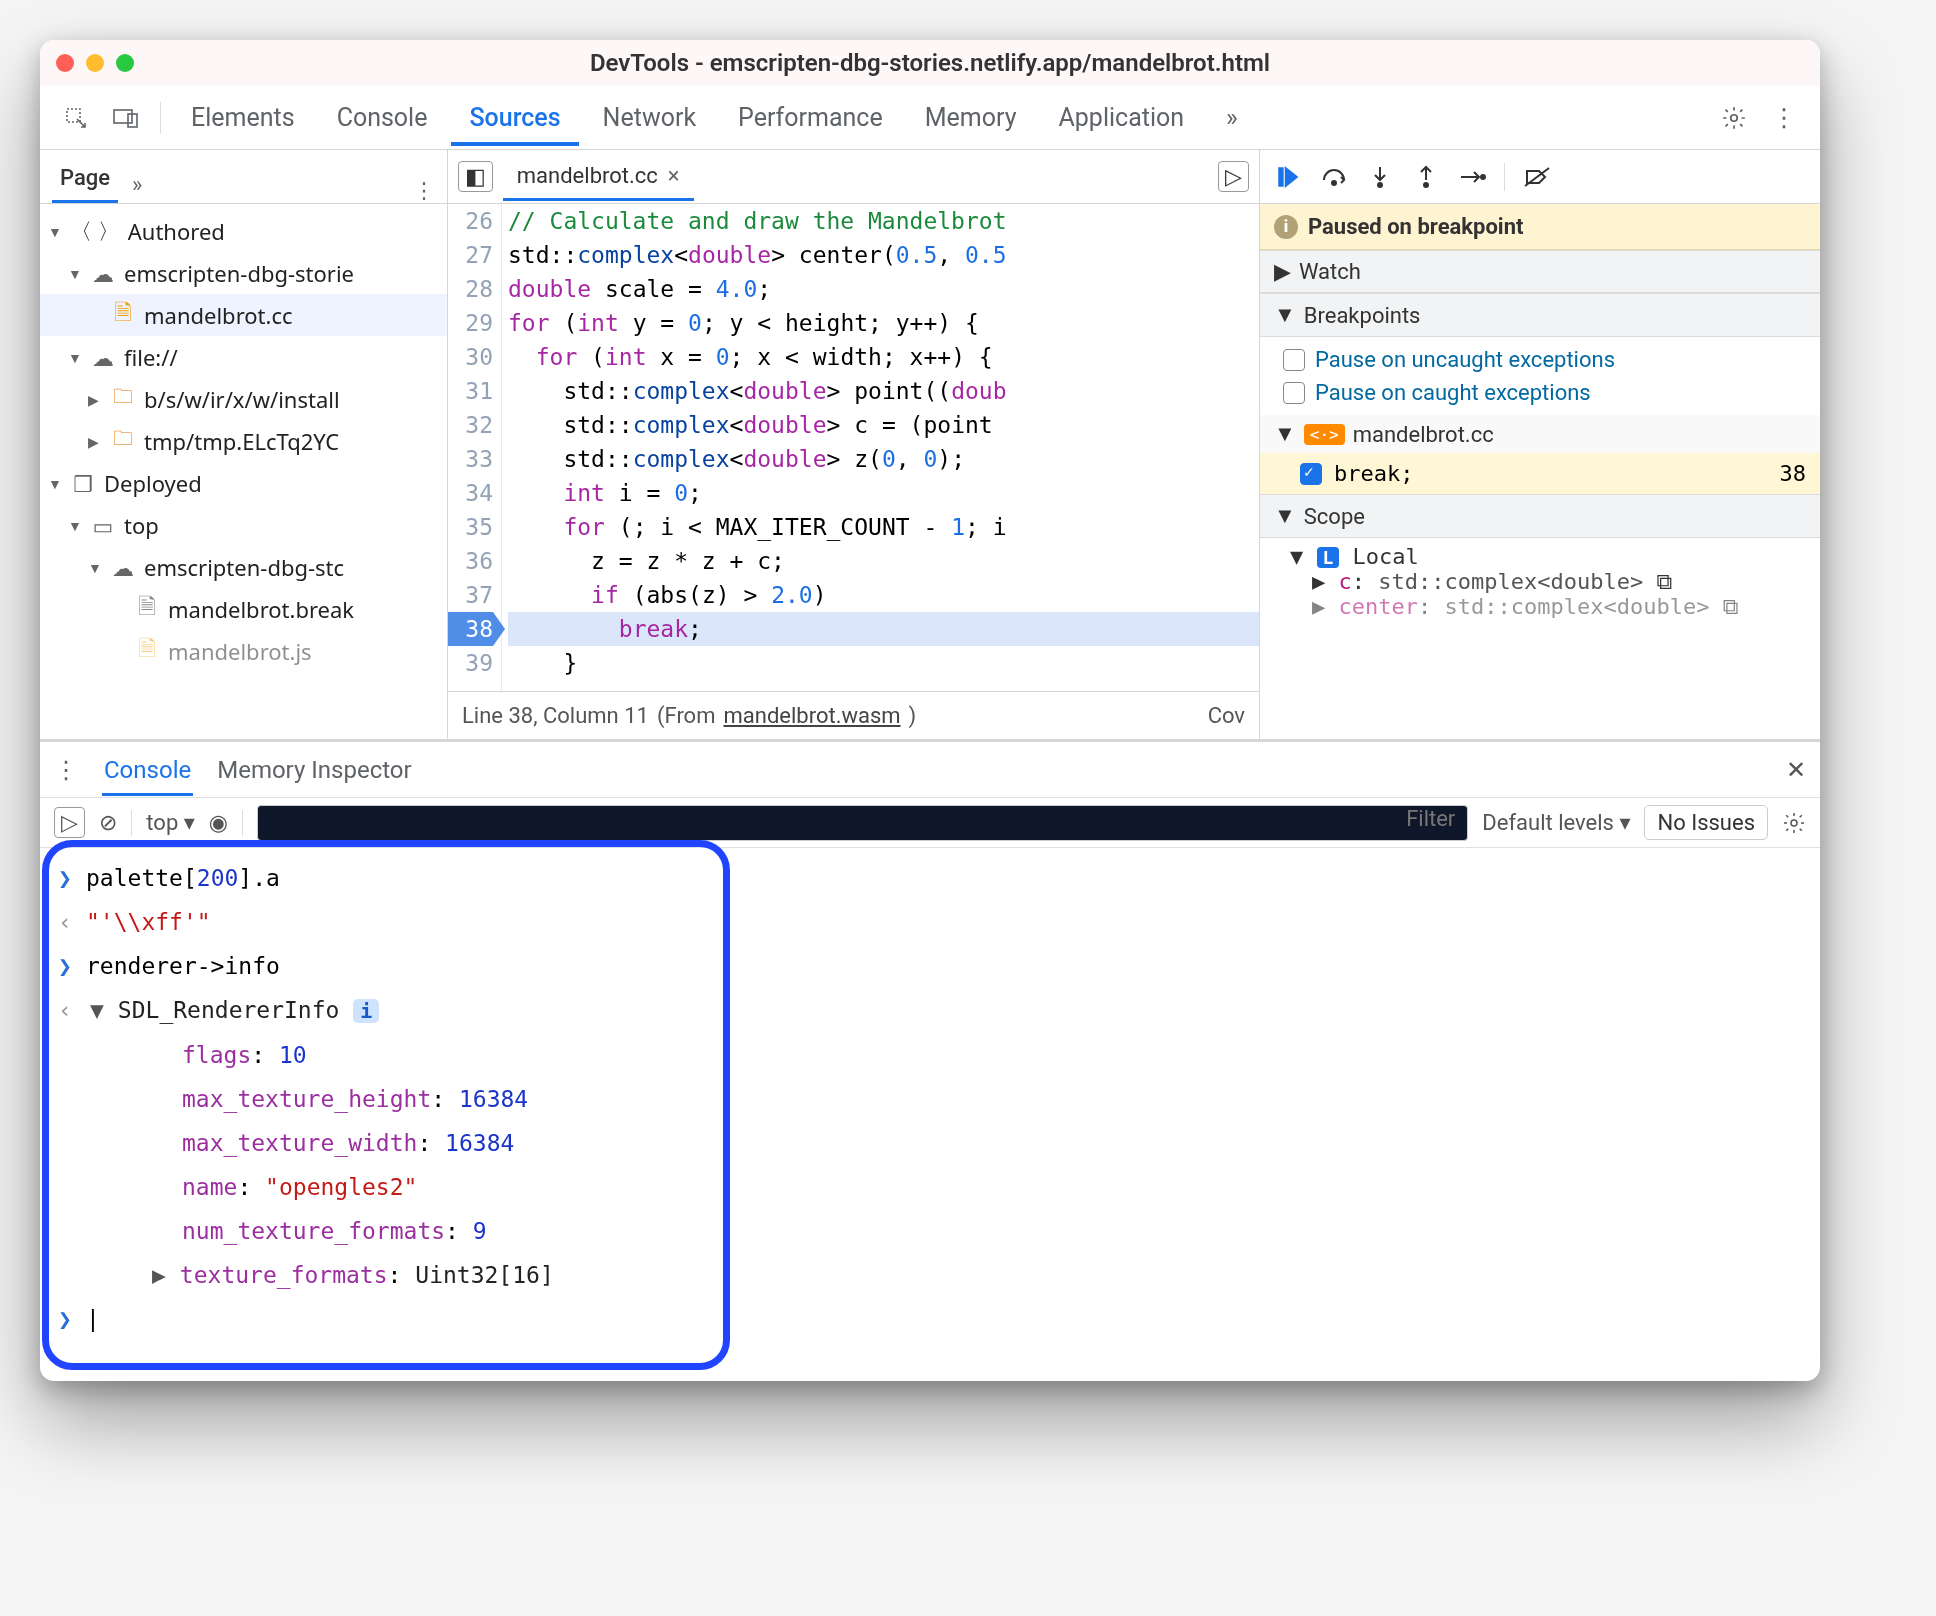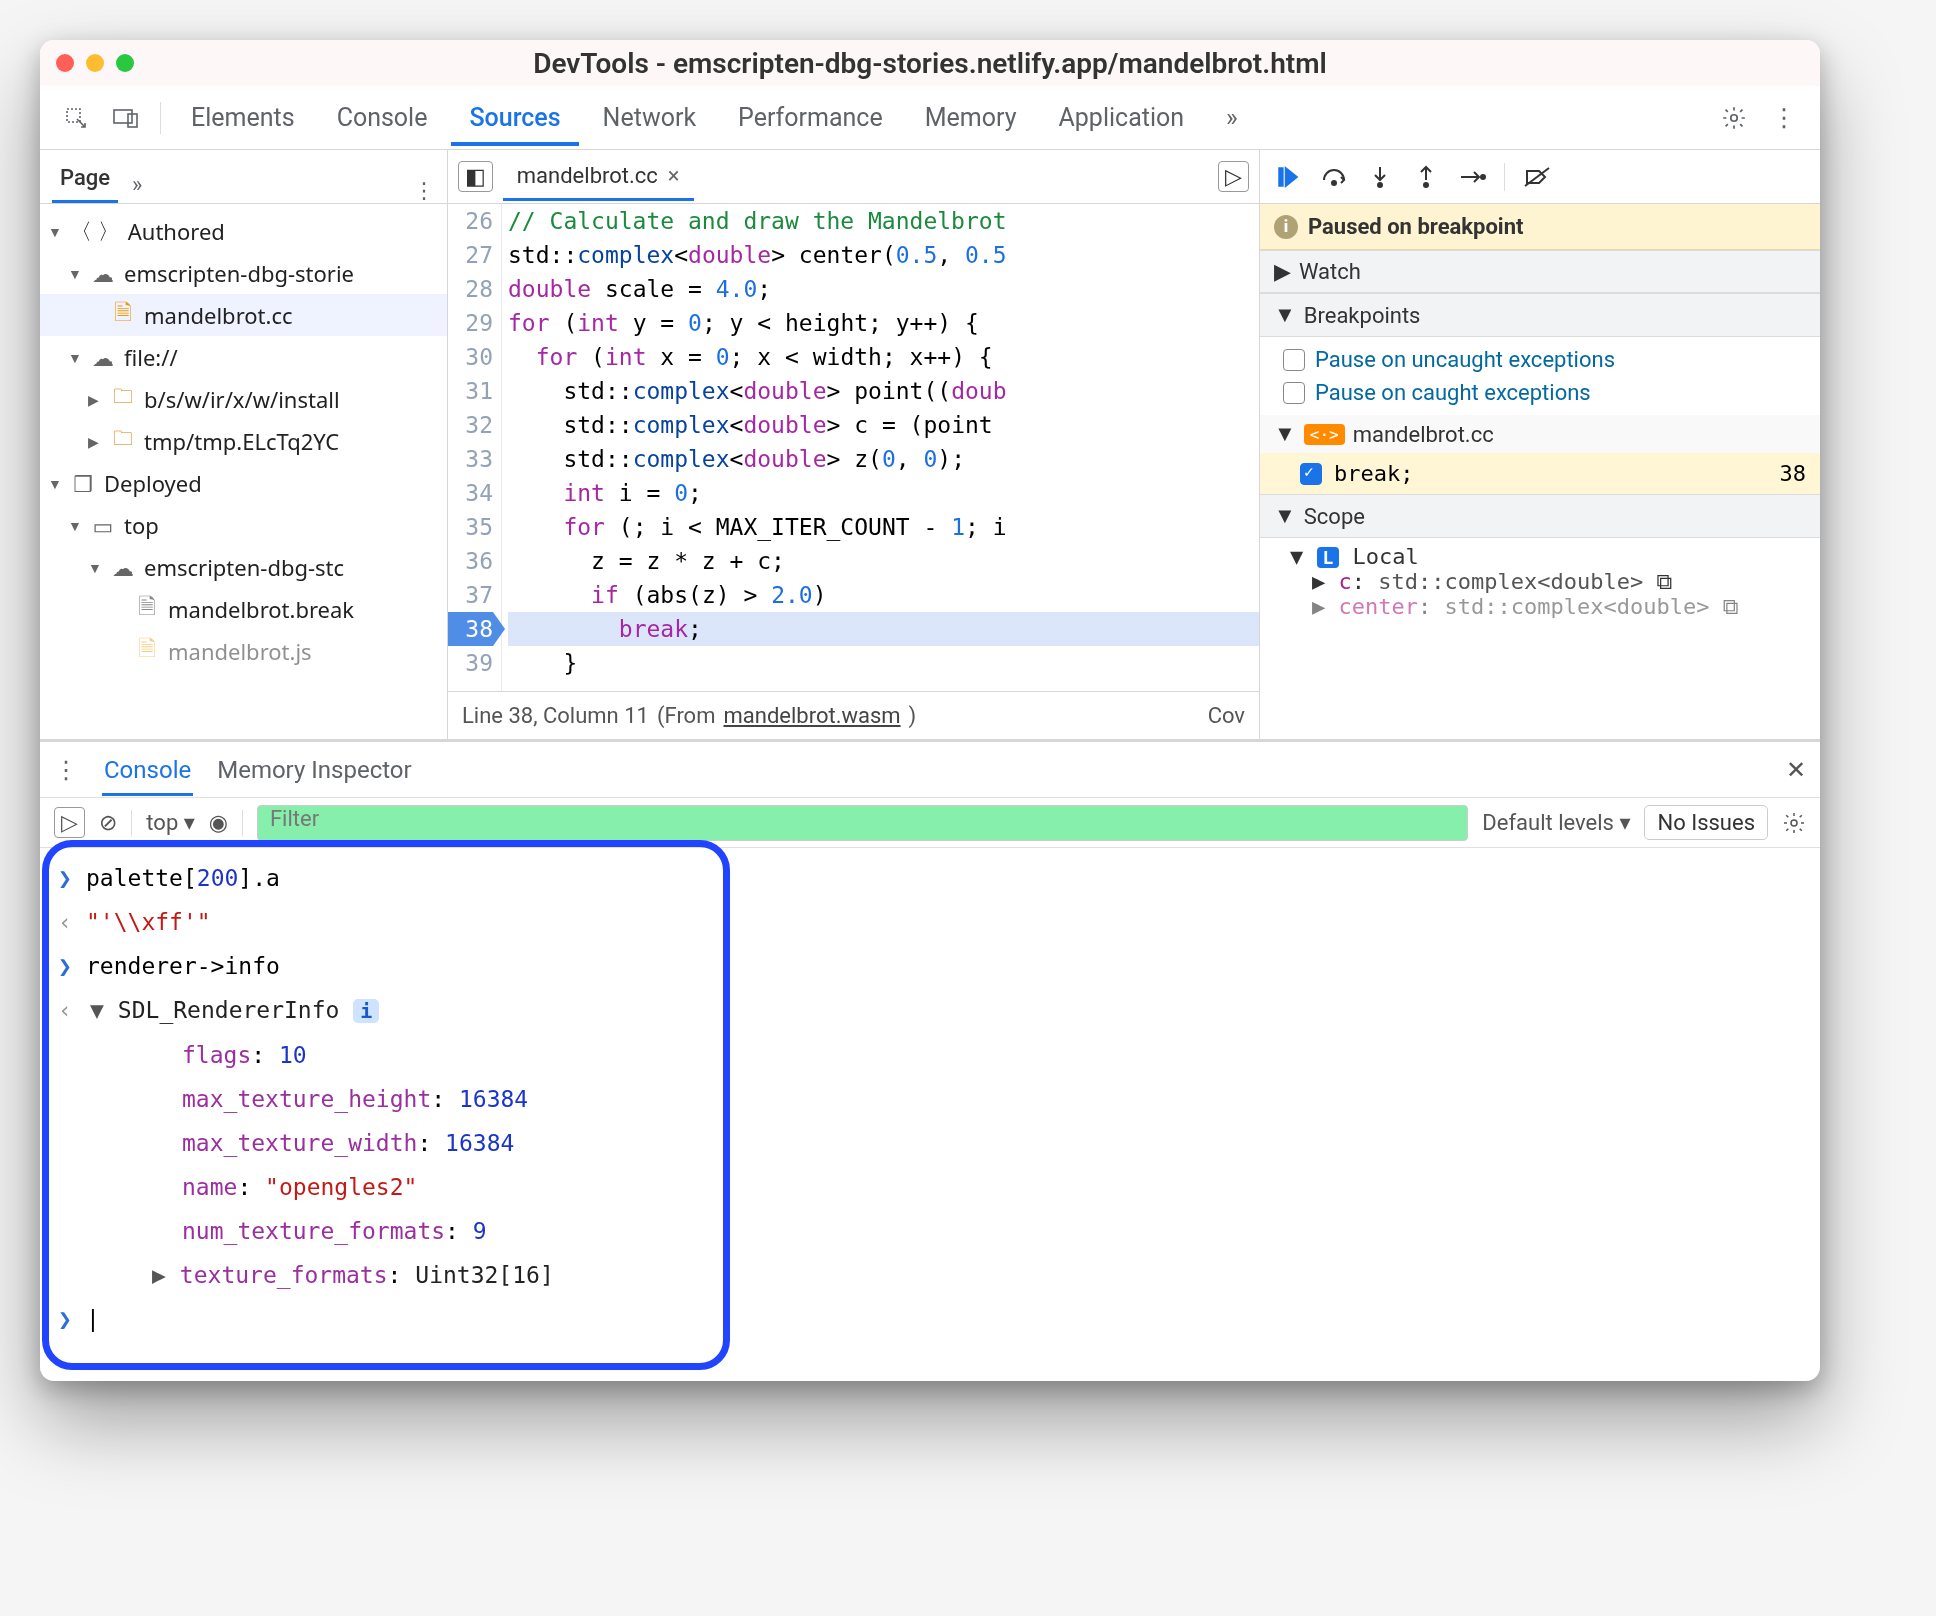--- a/index.html
+++ b/index.html
@@ -33,21 +33,21 @@
     padding: 0 16px;
     position: relative;
   }
   .traffic { display:flex; gap:12px; }
   .dot { width: 18px; height: 18px; border-radius: 50%; }
   .dot.red { background:#ff5f57; }
   .dot.yellow { background:#febc2e; }
   .dot.green { background:#28c840; }
   .titlebar-title {
     position:absolute; left:0; right:0; text-align:center;
-    font-size: 28px; font-weight:600; color:#333;
+    font-size: 24px; font-weight:600; color:#333;
     pointer-events:none;
   }
   
   .tabs {
     display:flex; align-items:center;
     height: 64px;
     border-bottom: 1px solid #d6d6d6;
     padding: 0 14px;
     gap: 6px;
     font-size: 25px;
@@ -227,21 +227,21 @@
   }
   .drawer-tabs .active { color:#1a73e8; border-bottom:3px solid #1a73e8; padding:12px 2px 9px;}
   .drawer-tabs .closebtn { margin-left:auto; color:#555;}
   .console-toolbar {
     height:50px; display:flex; align-items:center; gap:14px;
     padding:0 14px; border-bottom:1px solid #e0e0e0;
     font-size:22px; color:#555;
   }
   .console-toolbar .filter {
     flex:1; border:1px solid #ccc; border-radius:4px; height:36px;
-    padding:0 12px; color:#777; background:#86efac;
+    padding:0 12px; color:#777; background:#0f172a;text-align:right;
   }
   .btn-lite { border:1px solid #ccc;border-radius:5px;padding:4px 12px;color:#333;background:#fff;}
   .console-body {
     font-family: ui-monospace,"SF Mono",Menlo,Consolas,monospace;
     font-size:23px; line-height:40px;
     padding: 8px 0 40px;
     position:relative;
   }
   .con-row { display:flex; align-items:flex-start; padding: 2px 18px; gap:12px;}
   .con-arrow { color:#888; width:16px;}

